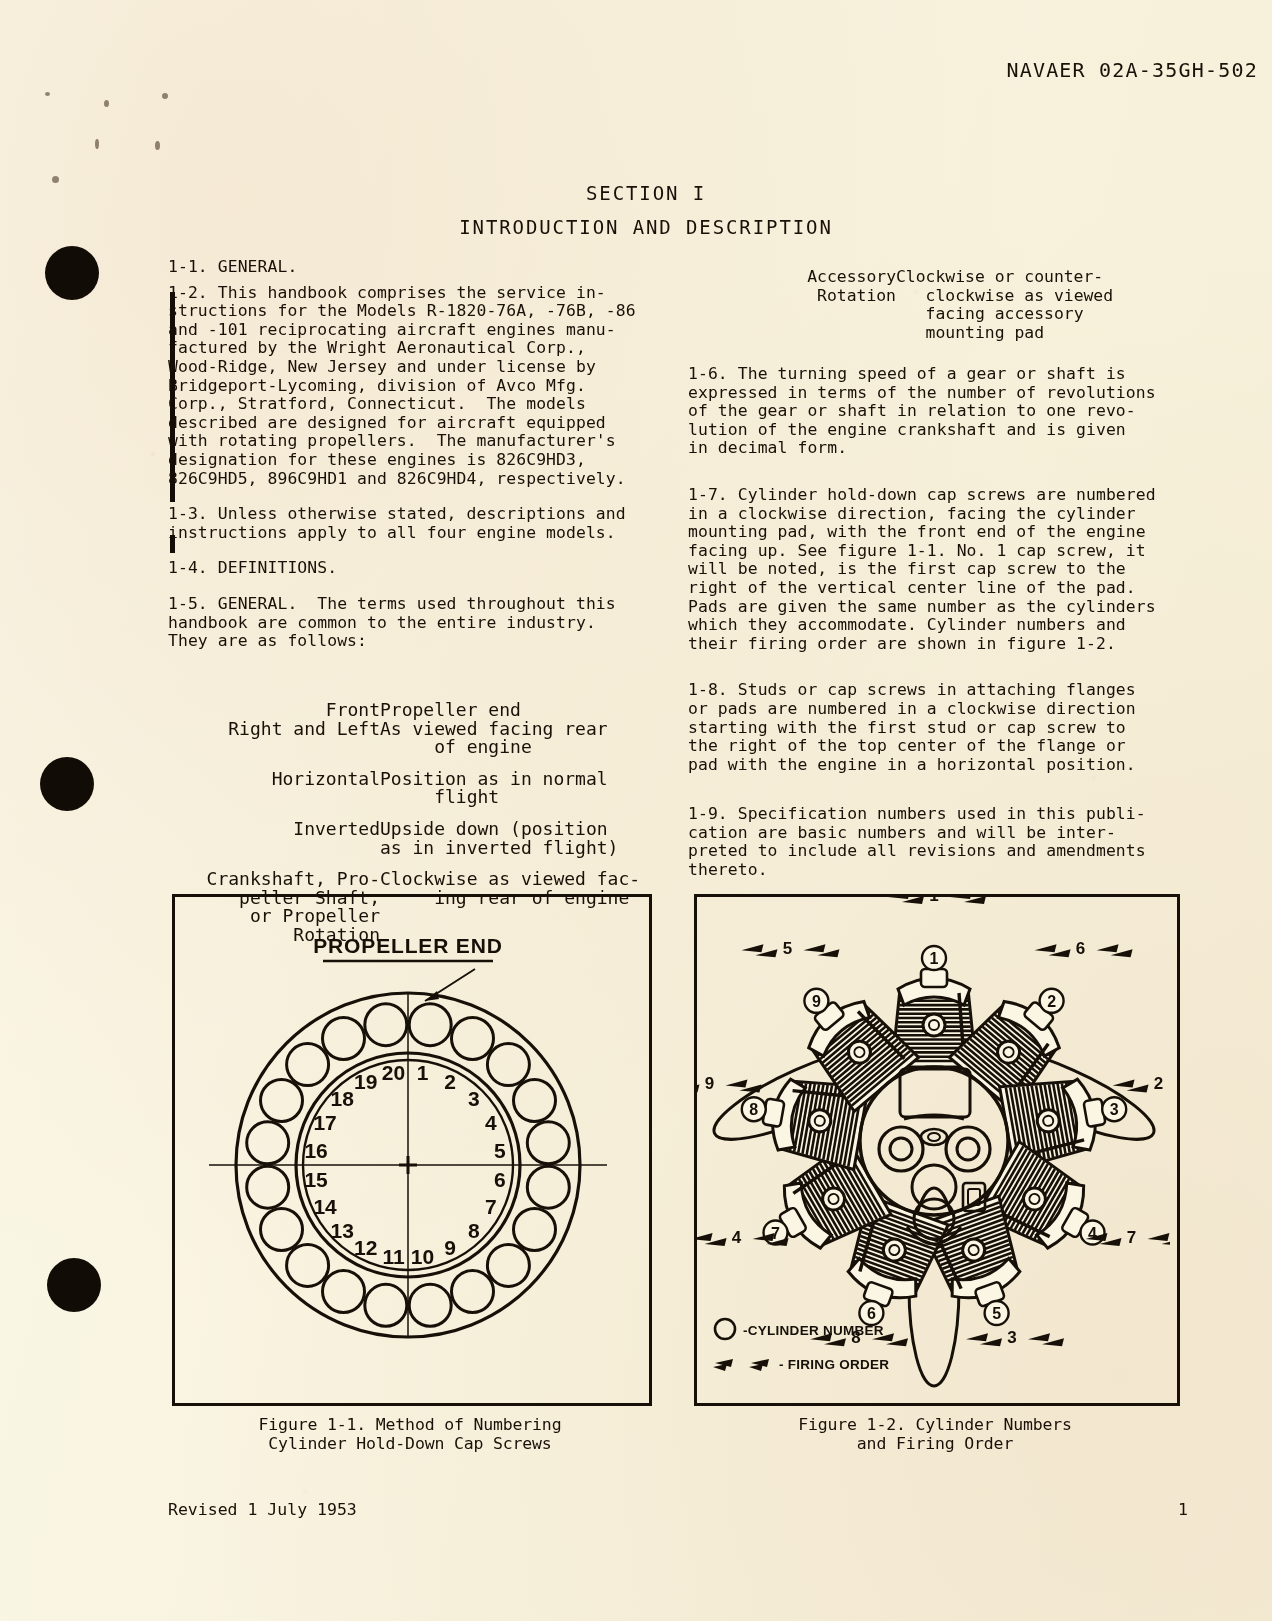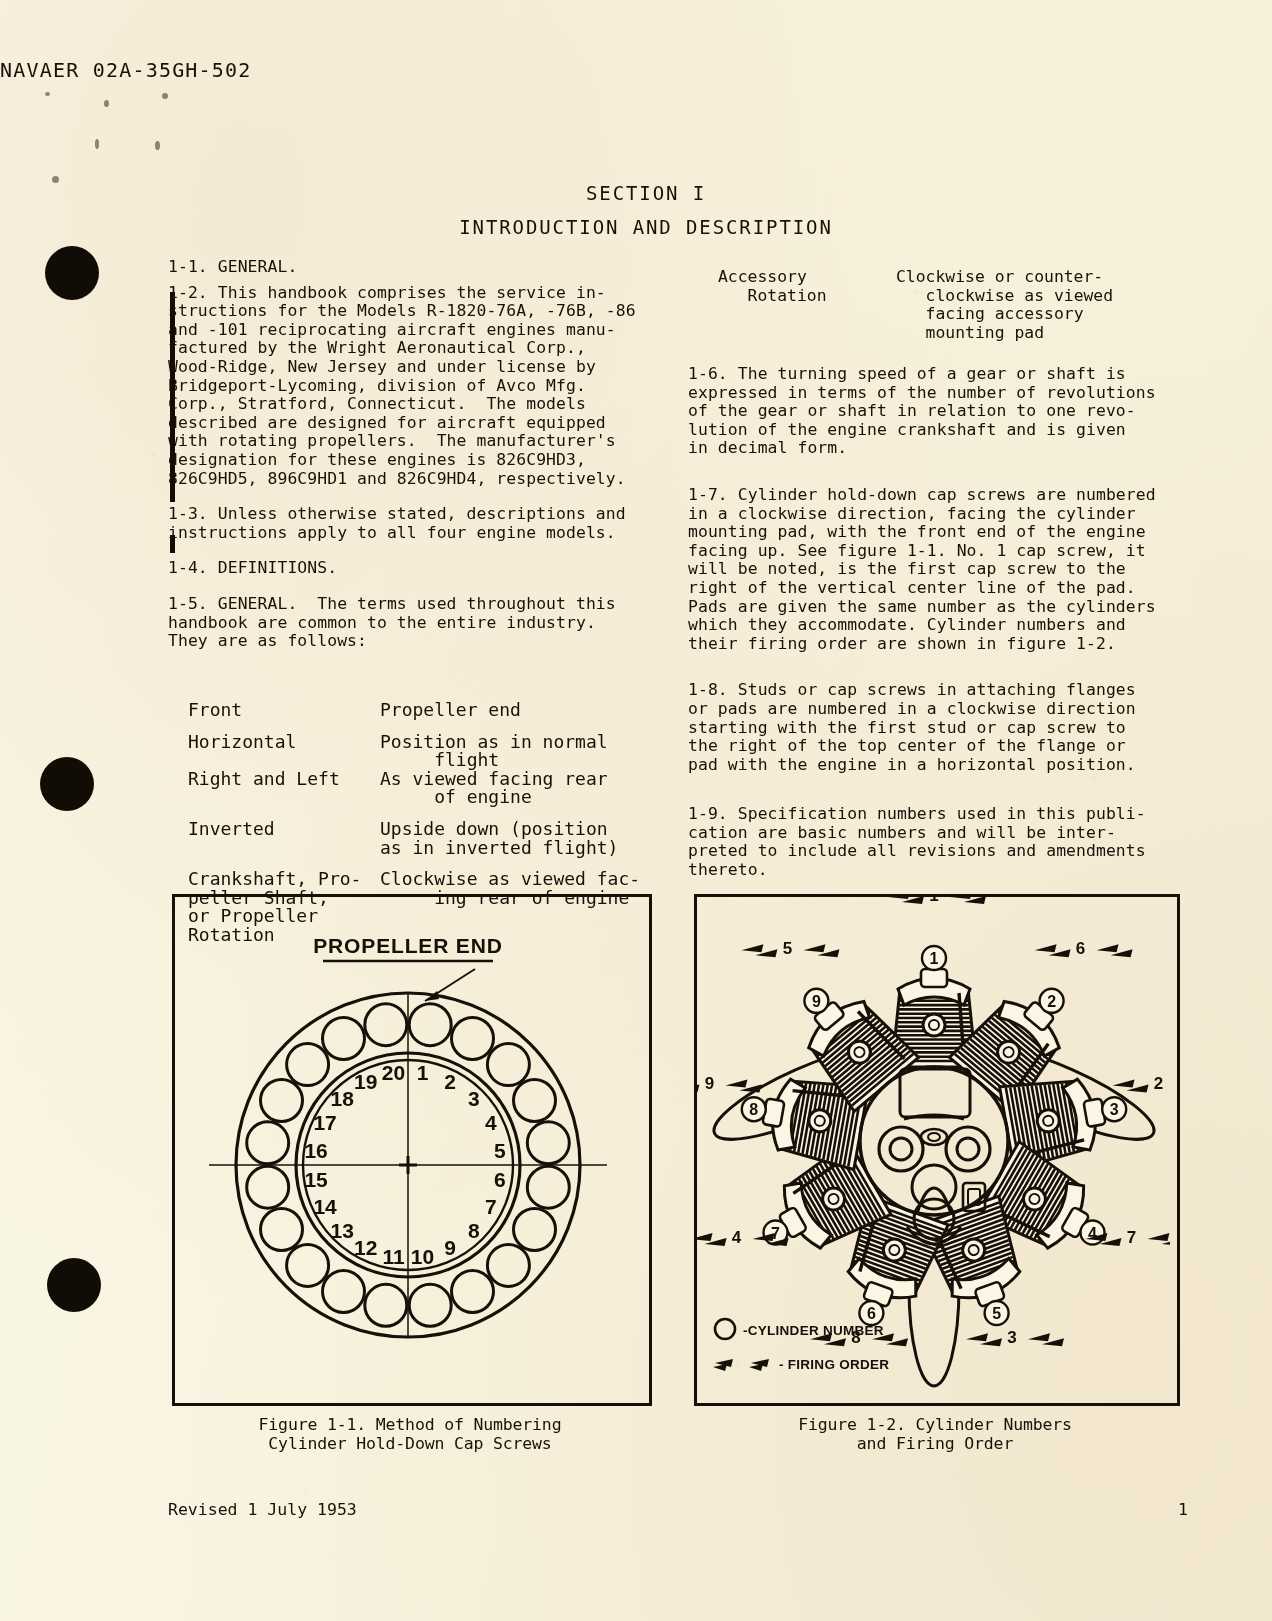--- a/index.html
+++ b/index.html
@@ -24,21 +24,21 @@
       radial-gradient(circle at 72% 18%, rgba(198,150,128,.18) 0 2px, transparent 3px),
       radial-gradient(circle at 58% 84%, rgba(198,150,128,.14) 0 2px, transparent 3px),
       radial-gradient(circle at 86% 48%, rgba(198,150,128,.15) 0 2px, transparent 3px),
       radial-gradient(circle at 24% 92%, rgba(198,150,128,.13) 0 2px, transparent 3px);
   }
 
   .punch{position:absolute;width:54px;height:54px;border-radius:50%;
     background:#120c06;}
   .speck{position:absolute;border-radius:50%;background:rgba(60,40,25,.55);}
 
-  .hdr{position:absolute;left:0;right:0;top:58px;text-align:left;
+  .hdr{position:absolute;left:0;right:14px;top:58px;text-align:right;
     font-size:20px;letter-spacing:.06em;}
 
   .sect{position:absolute;left:0;right:0;text-align:center;
     font-size:19px;letter-spacing:.10em;margin-left:20px;}
   #sect-title{top:182px;}
   #sect-sub{top:216px;}
 
   .colL{position:absolute;left:168px;top:258px;width:500px;}
   .colR{position:absolute;left:688px;top:258px;width:500px;}
 
@@ -46,21 +46,21 @@
     letter-spacing:.005em;white-space:pre-wrap;}
   p.tight{margin-bottom:7px;}
 
   .bar{position:absolute;width:5px;background:#140d06;}
 
   
   .defs{position:absolute;left:188px;top:701px;width:490px;
     font-size:18px;line-height:18.6px;}
   .defrow{display:flex;margin-bottom:0px;}
   .defrow.gap{margin-top:13px;}
-  .dterm{width:192px;white-space:pre-wrap;}
+  .dterm{width:192px;white-space:pre-wrap;text-align:right;}
   .ddef{flex:1;white-space:pre-wrap;}
 
   .accrow{position:absolute;left:718px;top:268px;width:470px;
     font-size:16.4px;line-height:18.6px;display:flex;}
   .accrow .dterm{width:178px;white-space:pre-wrap;}
 
   
   .figbox{position:absolute;border:3.5px solid #161008;background:transparent;}
   #fig1box{left:172px;top:894px;width:474px;height:506px;}
   #fig2box{left:694px;top:894px;width:480px;height:506px;}
@@ -128,29 +128,29 @@
   <p class="para">1-5. GENERAL.  The terms used throughout this
 handbook are common to the entire industry.
 They are as follows:</p>
 </div>
 
 <div class="defs" id="defs-list">
     <div class="defrow">
       <div class="dterm">Front</div>
       <div class="ddef">Propeller end</div>
     </div>
+    <div class="defrow">
+      <div class="dterm">Right and Left</div>
+      <div class="ddef">As viewed facing rear
+     of engine</div>
+    </div>
     <div class="defrow gap">
       <div class="dterm">Horizontal</div>
       <div class="ddef">Position as in normal
      flight</div>
-    </div>
-    <div class="defrow">
-      <div class="dterm">Right and Left</div>
-      <div class="ddef">As viewed facing rear
-     of engine</div>
     </div>
     <div class="defrow gap">
       <div class="dterm">Inverted</div>
       <div class="ddef">Upside down (position
 as in inverted flight)</div>
     </div>
     <div class="defrow gap">
       <div class="dterm">Crankshaft, Pro-
 peller Shaft,
 or Propeller

